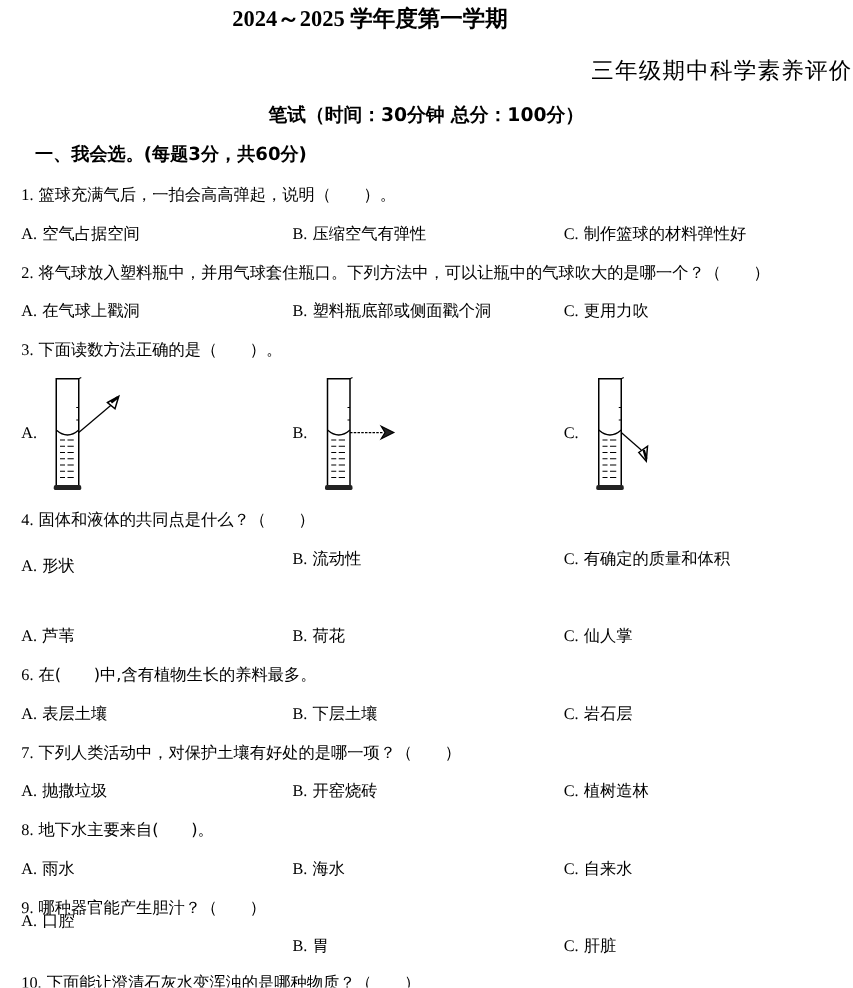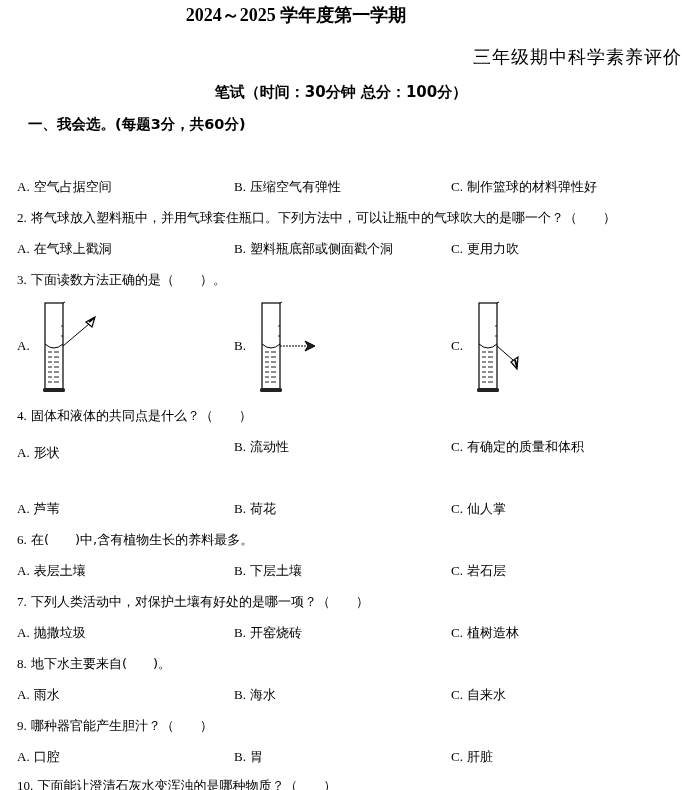--- a/index.html
+++ b/index.html
@@ -104,20 +104,24 @@
 <body>
 
 <div class="page">
 
   <div class="title">2024～2025 学年度第一学期</div>
   <div class="subtitle">三年级期中科学素养评价</div>
   <div class="exam-info">笔试（时间：30分钟  总分：100分）</div>
 
   <div class="section-heading">一、我会选。(每题3分，共60分)</div>
 
+  <div class="q" style="top:147px">
+    <span class="num">1.</span>
+    <span>篮球充满气后，一拍会高高弹起，说明（　　）。</span>
+  </div>
   <div class="opt colA" style="top:178px">
     <span class="letter">A.</span>
     <span>空气占据空间</span>
   </div>
   <div class="opt colB" style="top:178px">
     <span class="letter">B.</span>
     <span>压缩空气有弹性</span>
   </div>
   <div class="opt colC" style="top:178px">
     <span class="letter">C.</span>
@@ -316,21 +320,21 @@
   </div>
   <div class="opt colC" style="top:686px">
     <span class="letter">C.</span>
     <span>自来水</span>
   </div>
 
   <div class="q" style="top:717px">
     <span class="num">9.</span>
     <span>哪种器官能产生胆汁？（　　）</span>
   </div>
-  <div class="opt colA" style="top:748px">
+  <div class="opt colA" style="top:728px">
     <span class="letter">A.</span>
     <span>口腔</span>
   </div>
   <div class="opt colB" style="top:748px">
     <span class="letter">B.</span>
     <span>胃</span>
   </div>
   <div class="opt colC" style="top:748px">
     <span class="letter">C.</span>
     <span>肝脏</span>

